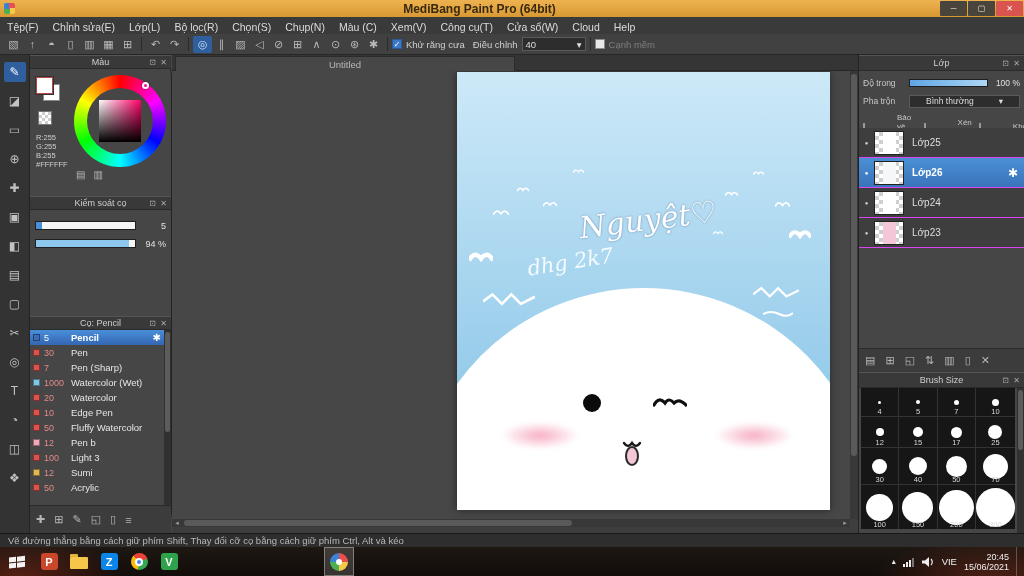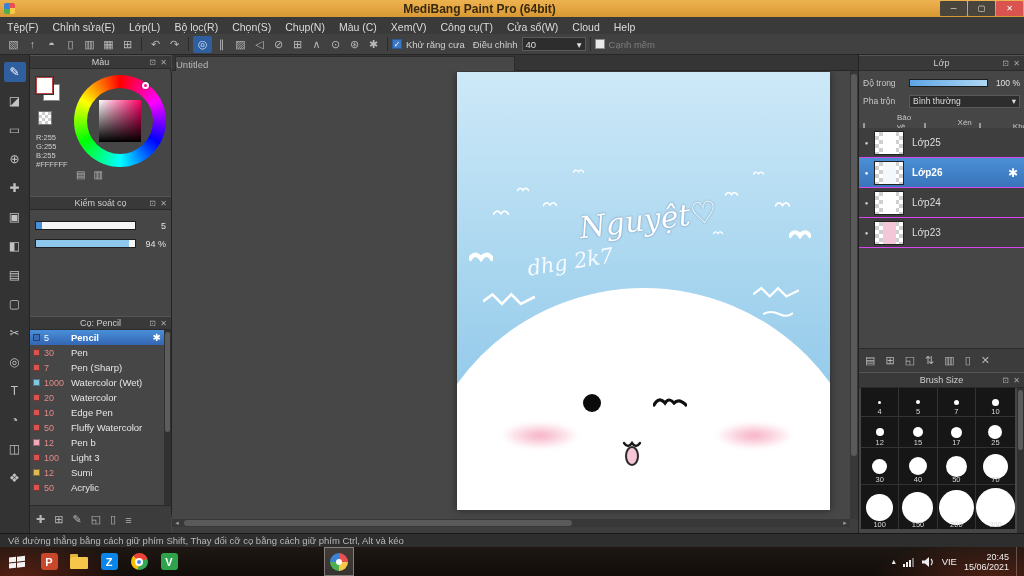--- a/index.html
+++ b/index.html
@@ -96,21 +96,21 @@
   .vscroll .thumb { position:absolute; left:1px; right:1px; border-radius:3px; background:#5c5c5c; }
 
   .panel-footer { position:absolute; left:0; right:0; bottom:0; height:28px; background:#3c3c3c;
     border-top:1px solid #2a2a2a; display:flex; align-items:center; padding-left:6px; gap:9px; }
   .pf-icon { font-size:11px; color:#b5b5b5; }
 
   
   .canvas-area { position:absolute; left:172px; top:55px; width:686px; height:478px; background:#3e3e3e; }
   .tab-bar { position:absolute; left:0; top:0; right:0; height:16px; background:#353535; border-bottom:1px solid #272727; }
   .tab { position:absolute; left:3px; top:1px; width:340px; height:15px; background:#474747;
-    border:1px solid #2b2b2b; border-bottom:none; display:flex; align-items:center; justify-content:flex-start;
+    border:1px solid #2b2b2b; border-bottom:none; display:flex; align-items:center; justify-content:center;
     font-size:9.5px; color:#b9b9b9; }
   .viewport { position:absolute; left:0; top:16px; right:8px; bottom:14px; background:#474747; overflow:hidden; }
   .artwork { position:absolute; left:285px; top:1px; width:373px; height:438px; overflow:hidden;
     box-shadow:0 0 8px rgba(0,0,0,.45);
     background:linear-gradient(180deg,#cde9f8 0%,#a9d6ef 45%,#7fbfe6 100%); }
   .dome { position:absolute; left:-43px; top:216px; width:460px; height:460px; border-radius:50%; background:#fff; }
   .eye-left { position:absolute; left:126px; top:322px; width:18px; height:18px; border-radius:50%; background:#0b0b0b; }
   .blush { position:absolute; width:78px; height:27px; border-radius:50%;
     background:radial-gradient(closest-side, rgba(246,170,192,.95), rgba(246,170,192,0)); filter:blur(2px); }
   .sig1 { position:absolute; left:122px; top:130px; font-family:"DejaVu Serif", serif; font-style:italic;
@@ -125,21 +125,21 @@
   .cv-btn { width:10px; font-size:7px; color:#999; text-align:center; }
   .cv-track { position:relative; flex:1; height:100%; }
   .cv-track .thumb { position:absolute; left:2px; top:1px; bottom:1px; width:388px; background:#5a5a5a; border-radius:3px; }
 
   
   .lp-row { position:absolute; left:4px; right:4px; height:14px; display:flex; align-items:center; }
   .lp-label { font-size:8.5px; color:#c8c8c8; width:46px; }
   .lp-slider { flex:1; height:8px; border:1px solid #1e1e1e; background:linear-gradient(to right,#5fa5e4,#aed7f5); }
   .lp-val { width:32px; text-align:right; font-size:8.5px; color:#e0e0e0; }
   .lp-select { flex:1; height:13px; background:#2d2d2d; border:1px solid #5a5a5a; color:#ddd; font-size:8.5px;
-    display:flex; align-items:center; justify-content:space-between; padding:0 3px; }
+    display:flex; align-items:center; justify-content:space-between; padding:0 16px; }
   .lp-checks { position:absolute; left:4px; right:2px; display:flex; align-items:center; gap:4px; }
   .mini-check { width:8px; height:8px; border:1px solid #9a9a9a; background:#e9e9e9; }
   .mini-label { font-size:8px; color:#c6c6c6; margin-right:3px;padding-left:28px; }
   .layer-list { position:absolute; left:0; right:0; }
   .layer-row { height:30px; background:#3e3e3e; border-bottom:1px solid #d946ef; display:flex; align-items:center; }
   .layer-row.sel { background:linear-gradient(#4a8fd4,#3a74bb); }
   .l-eye { width:15px; text-align:center; font-size:6px; color:#cfcfcf; }
   .layer-row.sel .l-eye { color:#fff; }
   .l-thumb { position:relative; width:30px; height:24px; border:1px solid #222; background-size:8px 8px; }
   .l-stripe { position:absolute; left:8px; top:0; bottom:0; width:13px; }

